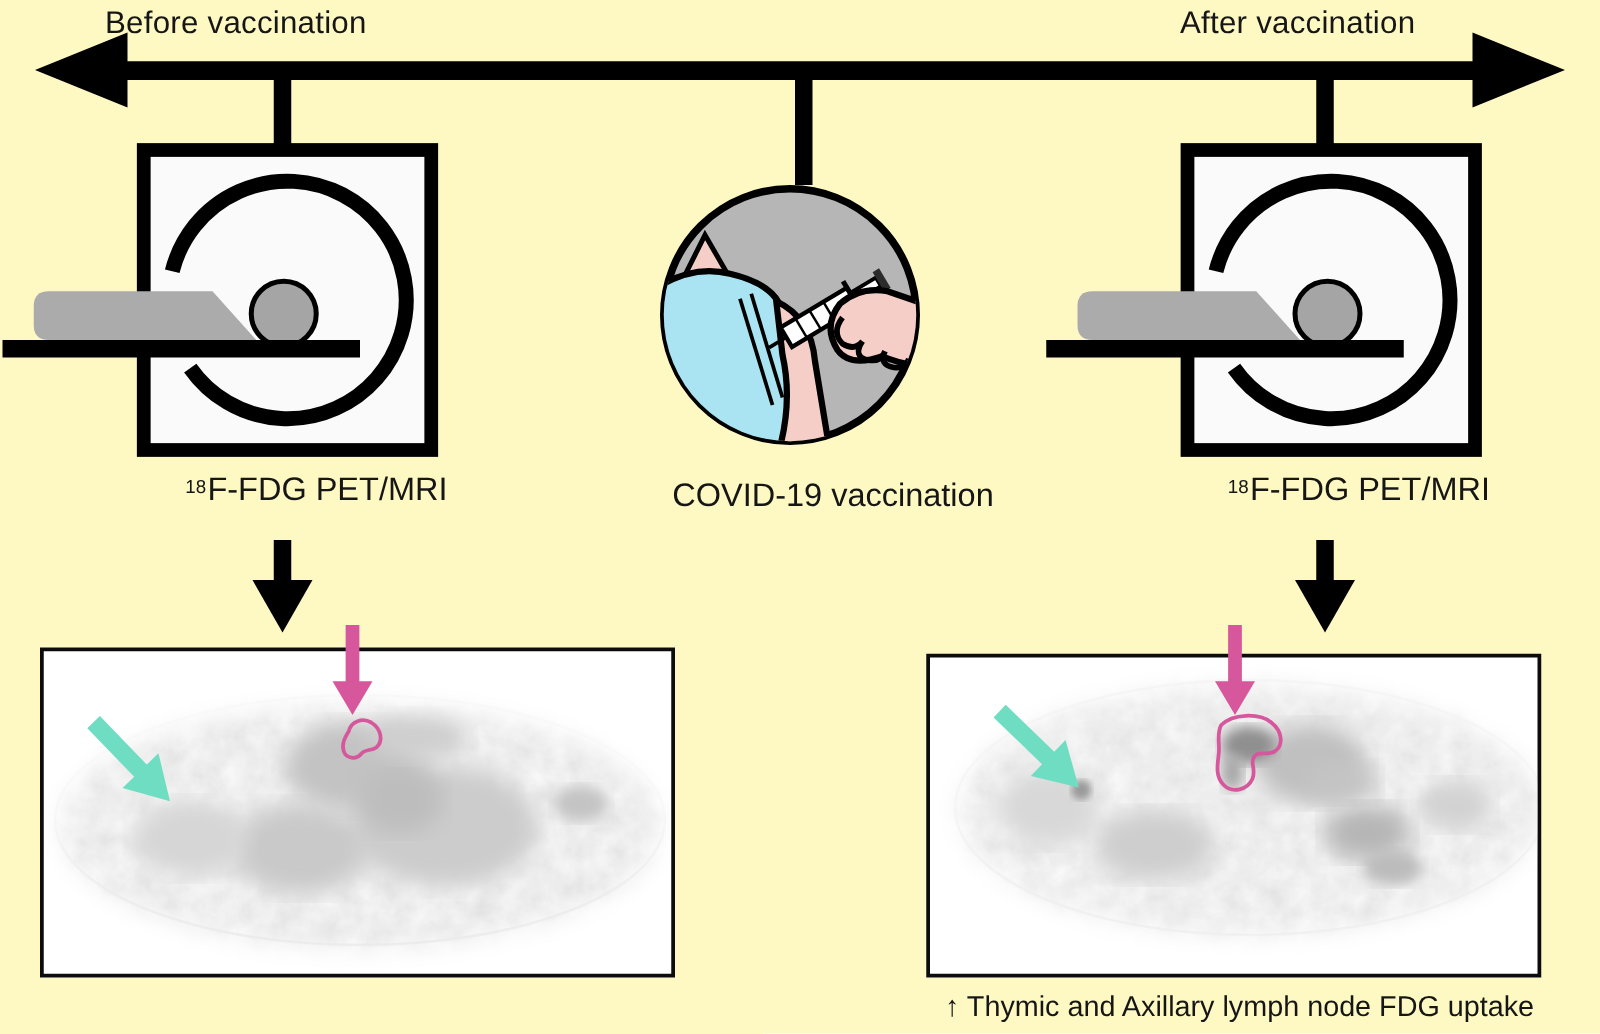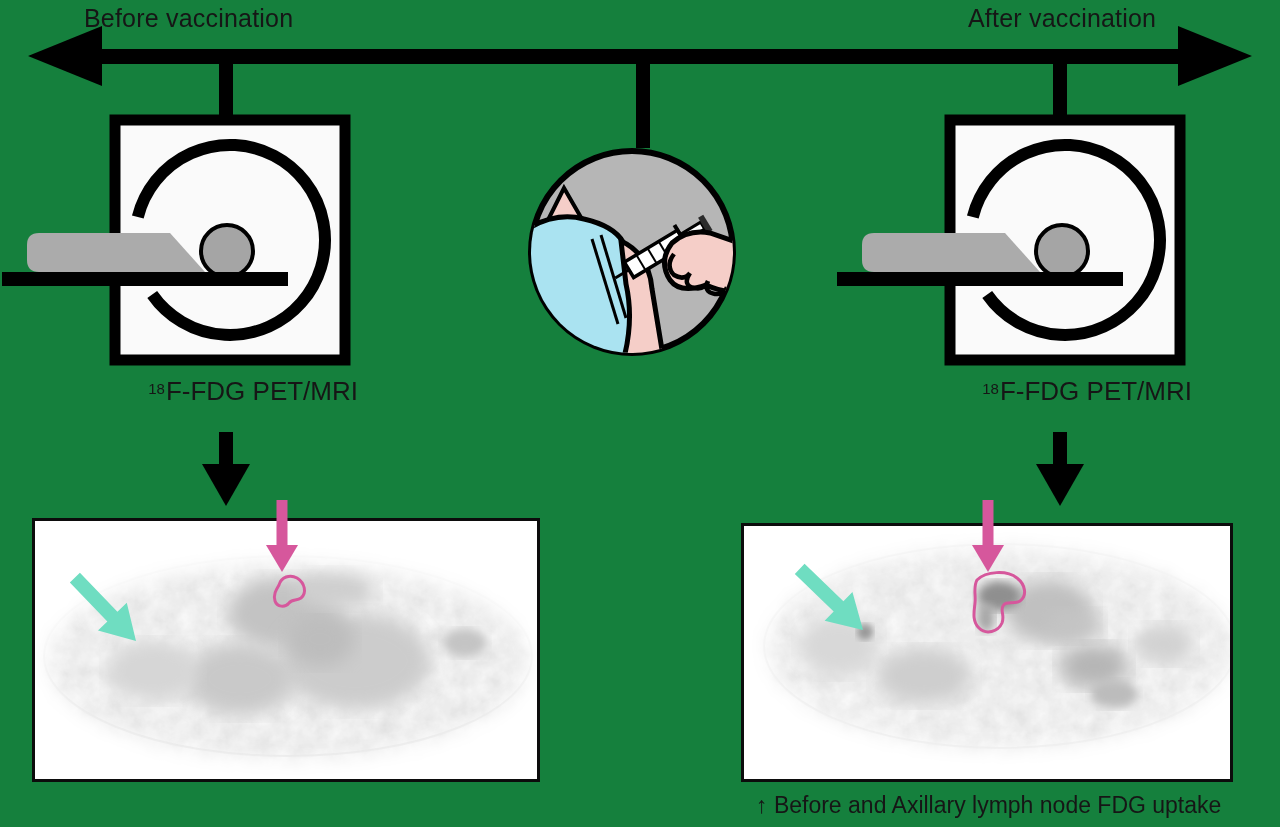--- a/index.html
+++ b/index.html
@@ -1,17 +1,17 @@
 <!DOCTYPE html>
 <html><head>
 <meta charset="utf-8">
 <style>
   html,body{margin:0;padding:0;background:#ffffff;}
   #canvas{
-    position:relative;width:1280px;height:827px;background:#15803d;overflow:hidden;
+    position:relative;width:1280px;height:827px;background:#fef9c3;overflow:hidden;
     font-family:"Liberation Sans","DejaVu Sans",sans-serif;color:#111;
   }
   .abs{position:absolute;}
   .lbl{position:absolute;color:#161616;white-space:nowrap;}
   .timeline-label{font-size:25px;letter-spacing:.2px;}
   .event-label{font-size:26px;text-align:right;}
   .event-label sup{font-size:15px;vertical-align:6px;margin-right:1px;}
   .bar{position:absolute;background:#000;}
   .tri-left{position:absolute;width:0;height:0;border-top:30px solid transparent;border-bottom:30px solid transparent;border-right:74px solid #000;}
   .tri-right{position:absolute;width:0;height:0;border-top:30px solid transparent;border-bottom:30px solid transparent;border-left:74px solid #000;}
@@ -50,21 +50,21 @@
         <rect x="115" y="7" width="230" height="240" fill="#fafafa" stroke="#000" stroke-width="11"></rect>
         <path d="M 137.8 104 A 95 95 0 1 1 152.2 181.5" fill="none" stroke="#000" stroke-width="12"></path>
         <path d="M 39 120 L 170 120 L 205 159 L 39 159 Q 27 159 27 147 L 27 132 Q 27 120 39 120 Z" fill="#ababab"></path>
         <circle cx="227" cy="138" r="26" fill="#a5a5a5" stroke="#000" stroke-width="4"></circle>
         <rect x="2" y="159" width="286" height="14" fill="#000"></rect>
       </symbol>
     </defs>
   </svg>
 
   <div class="lbl timeline-label" style="left:84px;top:4px;">Before vaccination</div>
-  <div class="lbl timeline-label" style="left:968px;top:4px;">After vaccination</div>
+  <div class="lbl timeline-label" style="left:944px;top:4px;">After vaccination</div>
 
   <div class="bar" style="left:95px;top:49px;width:1092px;height:15px;"></div>
   <div class="tri-left" style="left:28px;top:26px;"></div>
   <div class="tri-right" style="left:1178px;top:26px;"></div>
 
   <div class="bar" style="left:219px;top:62px;width:14px;height:60px;"></div>
   <div class="bar" style="left:636px;top:62px;width:14px;height:86px;"></div>
   <div class="bar" style="left:1053px;top:62px;width:14px;height:58px;"></div>
 
   <svg class="abs" style="left:0;top:113px;" width="350" height="250" viewBox="0 0 350 250">
@@ -98,20 +98,21 @@
         <rect x="100" y="-9" width="6" height="18" fill="#2b2b2b"></rect>
       </g>
       <path d="M 150 101 Q 166 87 188 91 L 226 104 L 226 152 Q 199 150 184 143 Q 158 152 148 138 Q 136 119 150 101 Z" stroke="#000" stroke-width="5" fill="#f5cec8"></path>
       <path d="M 152 112 Q 143 124 152 133 Q 162 139 168 131 M 168 131 Q 160 143 172 146 Q 183 148 186 139 M 186 139 Q 181 150 193 152 Q 203 153 205 145" stroke="#000" stroke-width="4.5" fill="none"></path>
     </g>
   </svg>
 
   <div class="lbl event-label" style="left:98px;top:376px;width:260px;">
     <sup>18</sup><span>F-FDG PET/MRI</span>
   </div>
+  <div class="lbl event-label" style="left:470px;top:381px;width:325px;">COVID-19 vaccination</div>
   <div class="lbl event-label" style="left:932px;top:376px;width:260px;">
     <sup>18</sup><span>F-FDG PET/MRI</span>
   </div>
 
   <svg class="abs" style="left:202px;top:432px;" width="48" height="74" viewBox="0 0 48 74">
     <rect x="17" y="0" width="14" height="34" fill="#000"></rect>
     <polygon points="0,32 48,32 24,74" fill="#000"></polygon>
   </svg>
   <svg class="abs" style="left:1036px;top:432px;" width="48" height="74" viewBox="0 0 48 74">
     <rect x="17" y="0" width="14" height="34" fill="#000"></rect>
@@ -180,16 +181,16 @@
     </g>
   </svg>
   <svg class="abs" style="left:968px;top:500px;z-index:5;" width="40" height="75" viewBox="0 0 40 75">
     <g fill="#d6579c">
       <rect x="14.5" y="0" width="11" height="47"></rect>
       <polygon points="4,45 36,45 20,72"></polygon>
     </g>
   </svg>
 
   <div class="caption" style="left:756px;top:792px;">
-    <span>↑</span><span> Before and Axillary lymph node FDG uptake</span>
+    <span>↑</span><span> Thymic and Axillary lymph node FDG uptake</span>
   </div>
 
 </div>
 
 </body></html>

